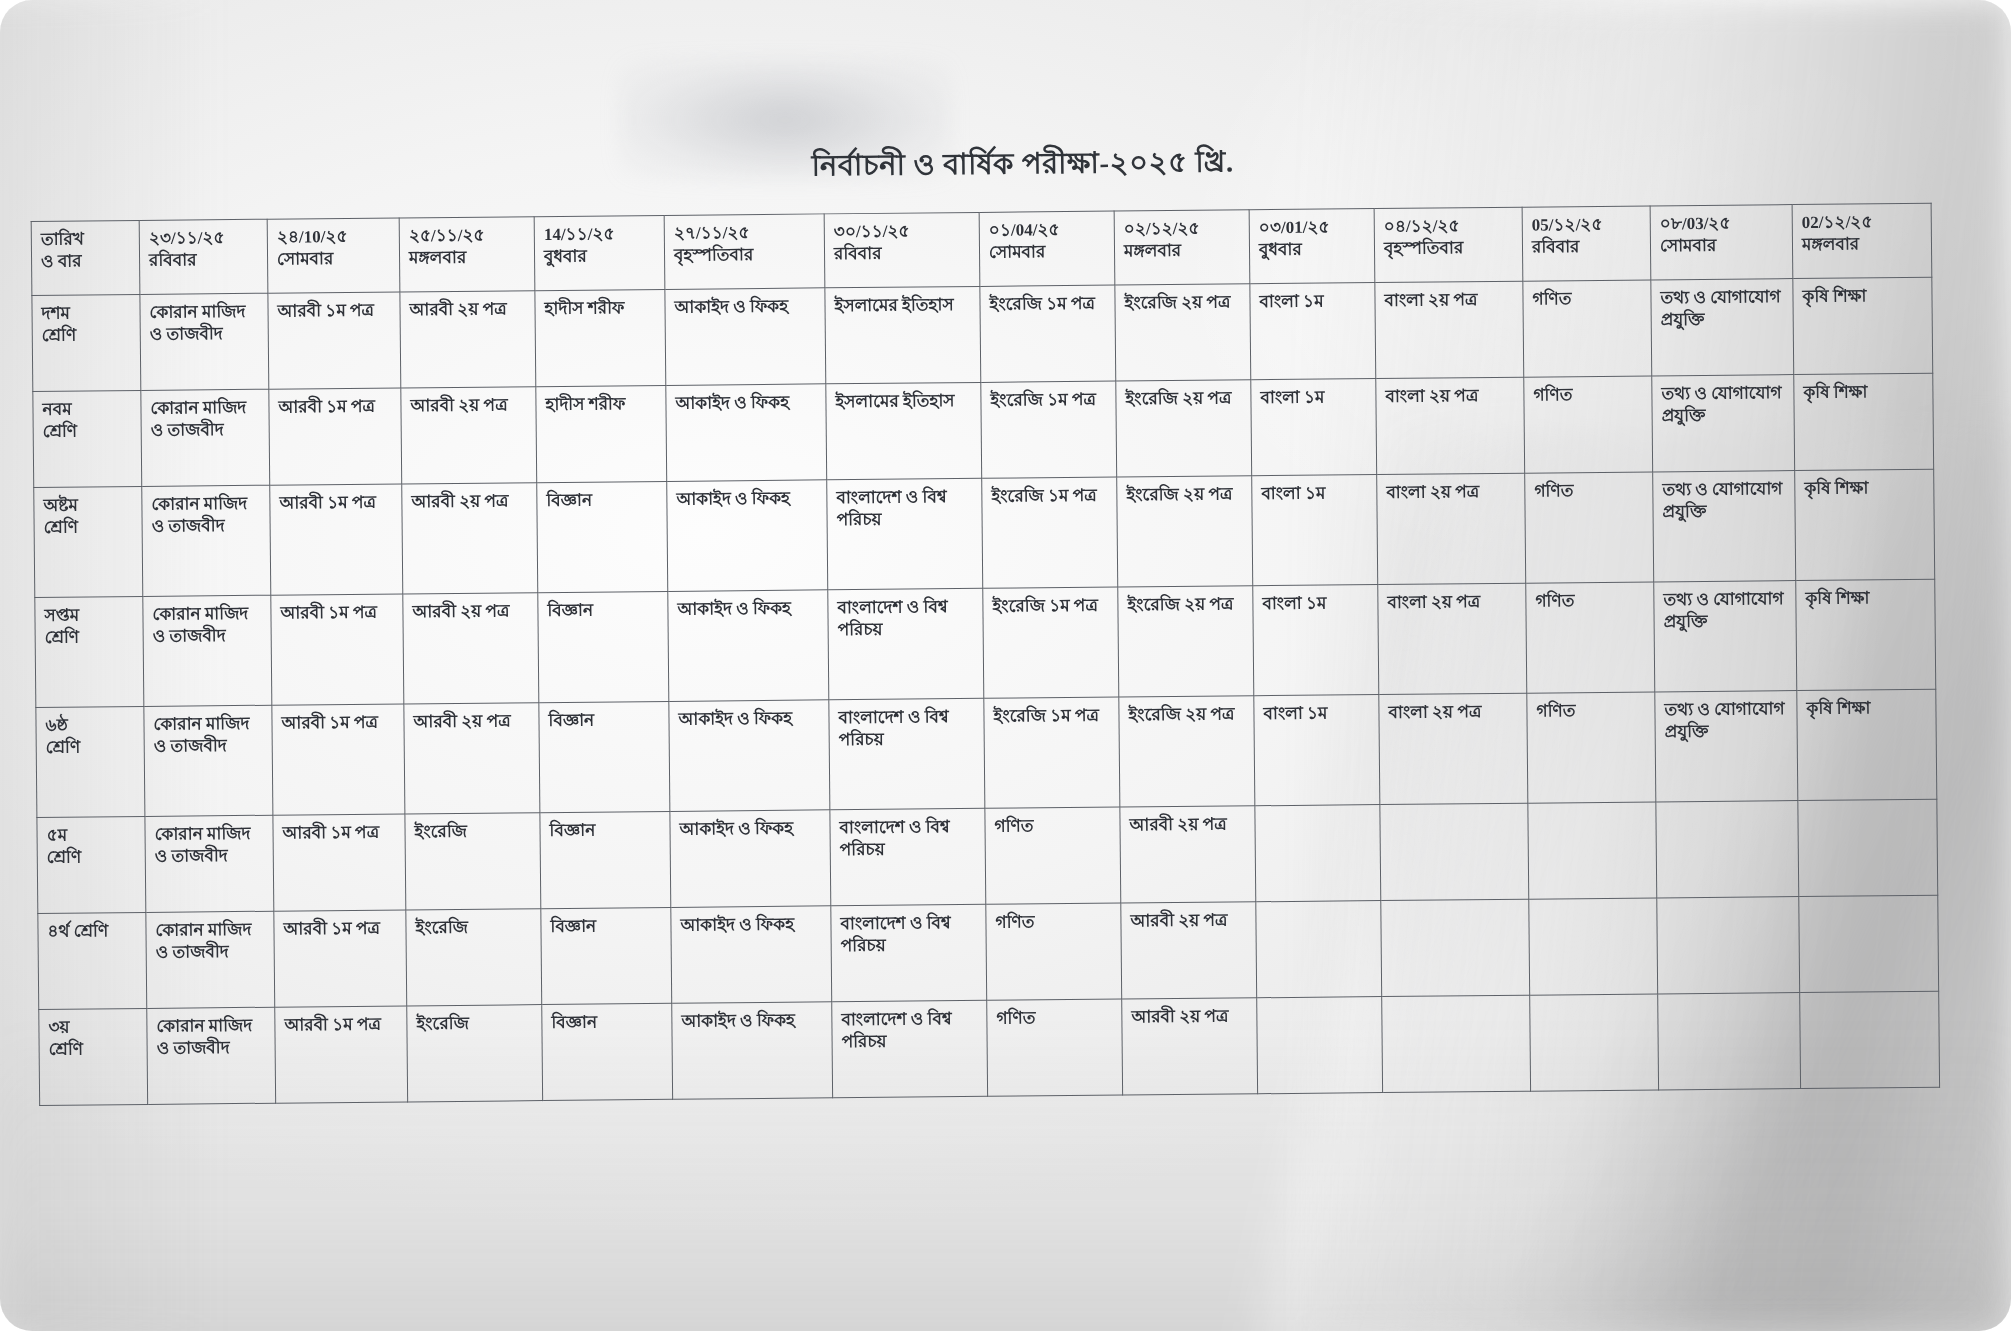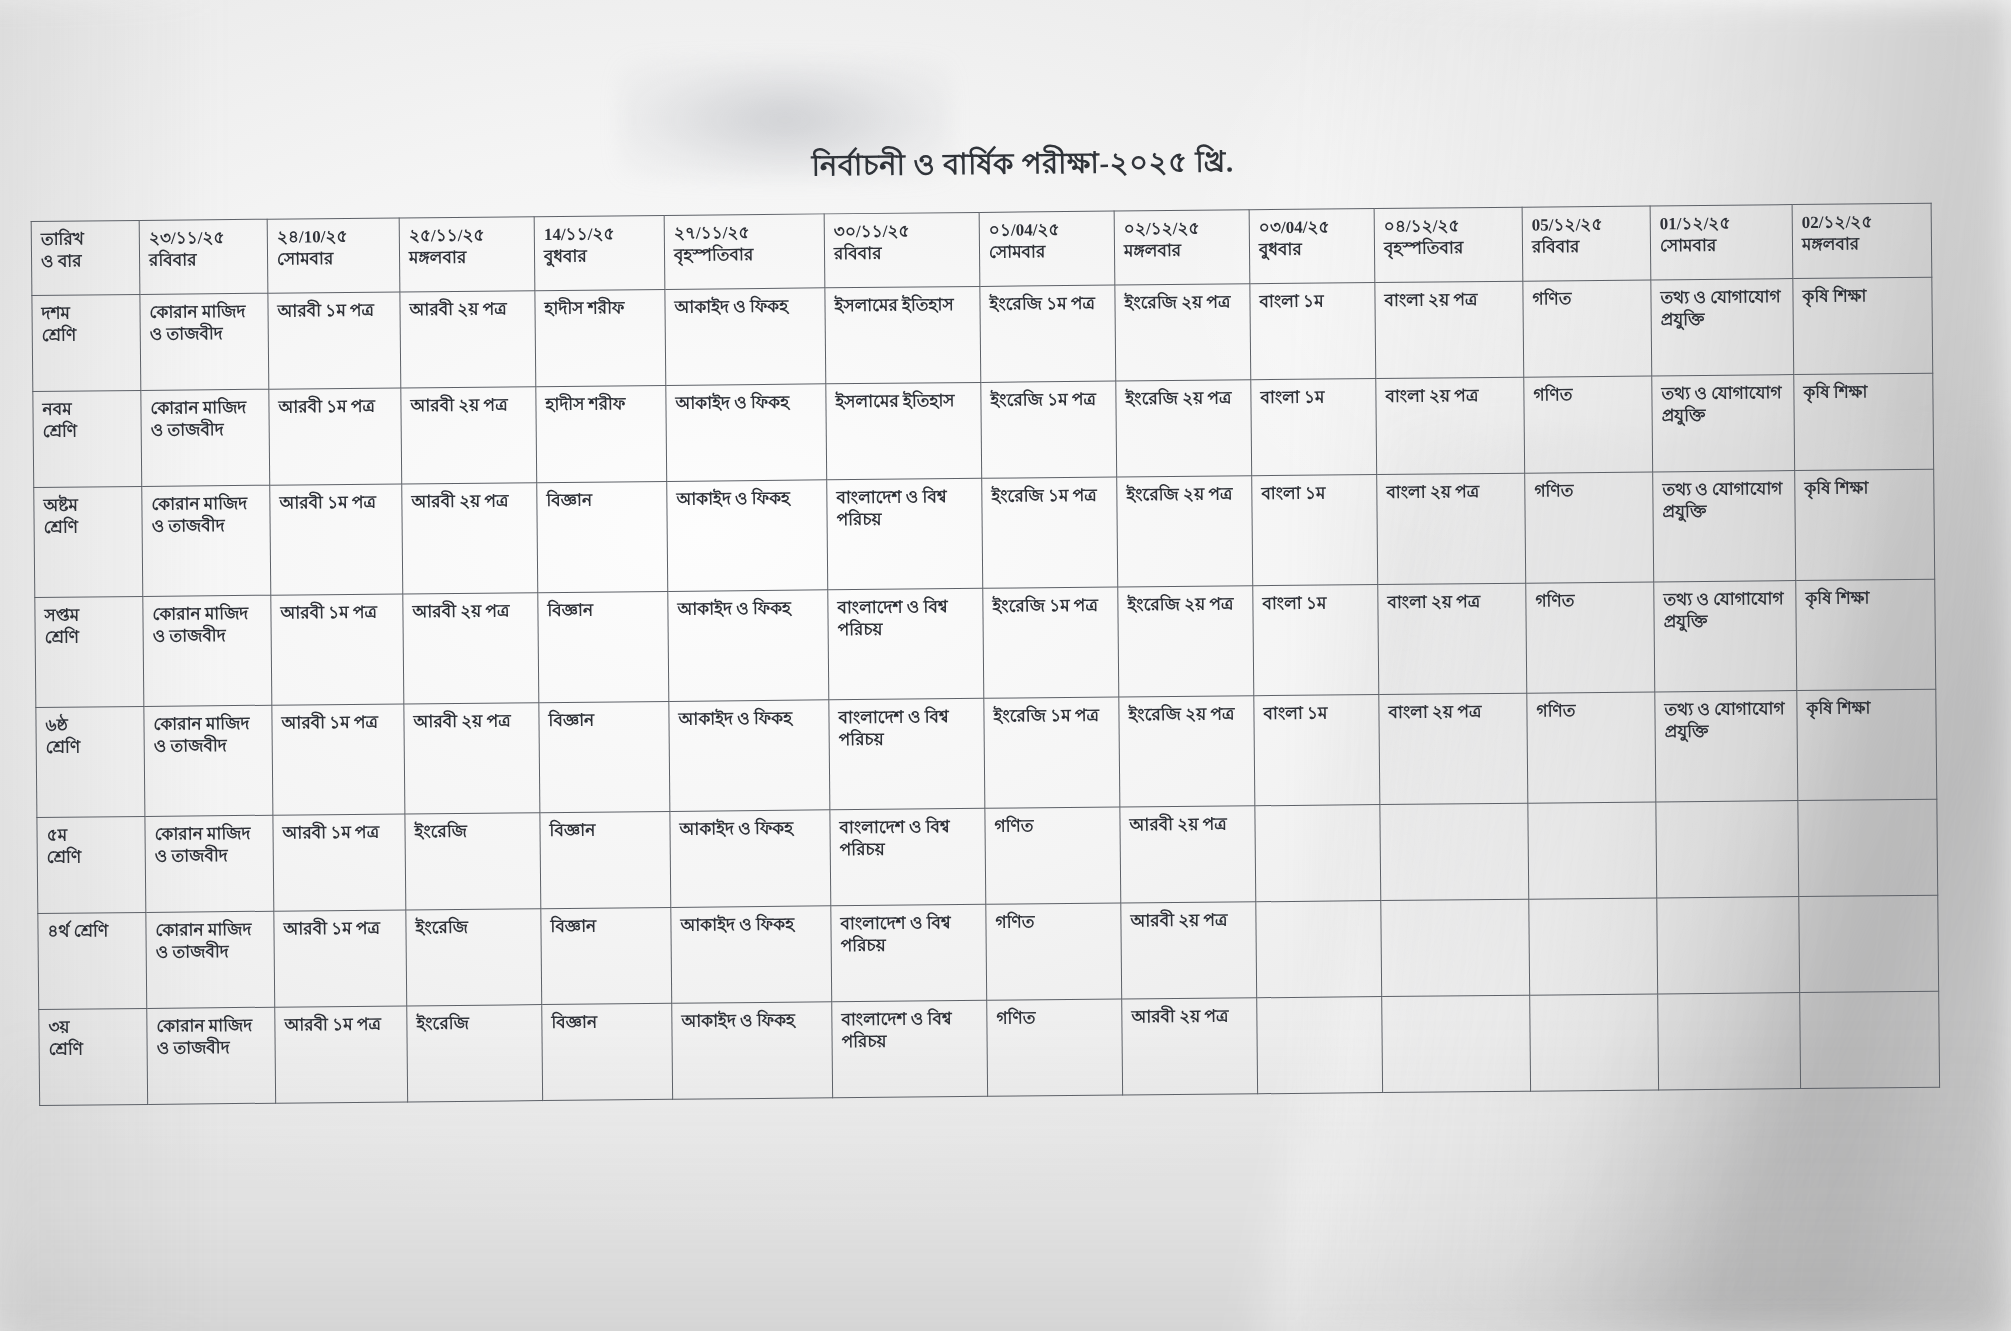--- a/index.html
+++ b/index.html
@@ -15,20 +15,21 @@
   }
 
   
   #paper {
     position: relative;
     width: 2011px;
     height: 1331px;
     background:
       radial-gradient(ellipse 1200px 700px at 35% 40%, #fdfdfd 0%, #f4f4f4 55%, #e9e9e9 100%);
     overflow: hidden;
+    border-radius: 32px;
   }
 
   
   .glare {
     position: absolute;
     pointer-events: none;
   }
   .glare-top-right {
     top: -180px; right: -260px;
     width: 1100px; height: 720px;
@@ -196,33 +197,33 @@
           </td>
           <td>
             <span class="cell-line">০১/04/২৫</span>
             <span class="cell-line">সোমবার</span>
           </td>
           <td>
             <span class="cell-line">০২/১২/২৫</span>
             <span class="cell-line">মঙ্গলবার</span>
           </td>
           <td>
-            <span class="cell-line">০৩/04/২৫</span>
+            <span class="cell-line">০৩/01/২৫</span>
             <span class="cell-line">বুধবার</span>
           </td>
           <td>
             <span class="cell-line">০৪/১২/২৫</span>
             <span class="cell-line">বৃহস্পতিবার</span>
           </td>
           <td>
             <span class="cell-line">05/১২/২৫</span>
             <span class="cell-line">রবিবার</span>
           </td>
           <td>
-            <span class="cell-line">01/১২/২৫</span>
+            <span class="cell-line">০৮/03/২৫</span>
             <span class="cell-line">সোমবার</span>
           </td>
           <td>
             <span class="cell-line">02/১২/২৫</span>
             <span class="cell-line">মঙ্গলবার</span>
           </td>
         </tr>
       </thead>
       <tbody>
 

